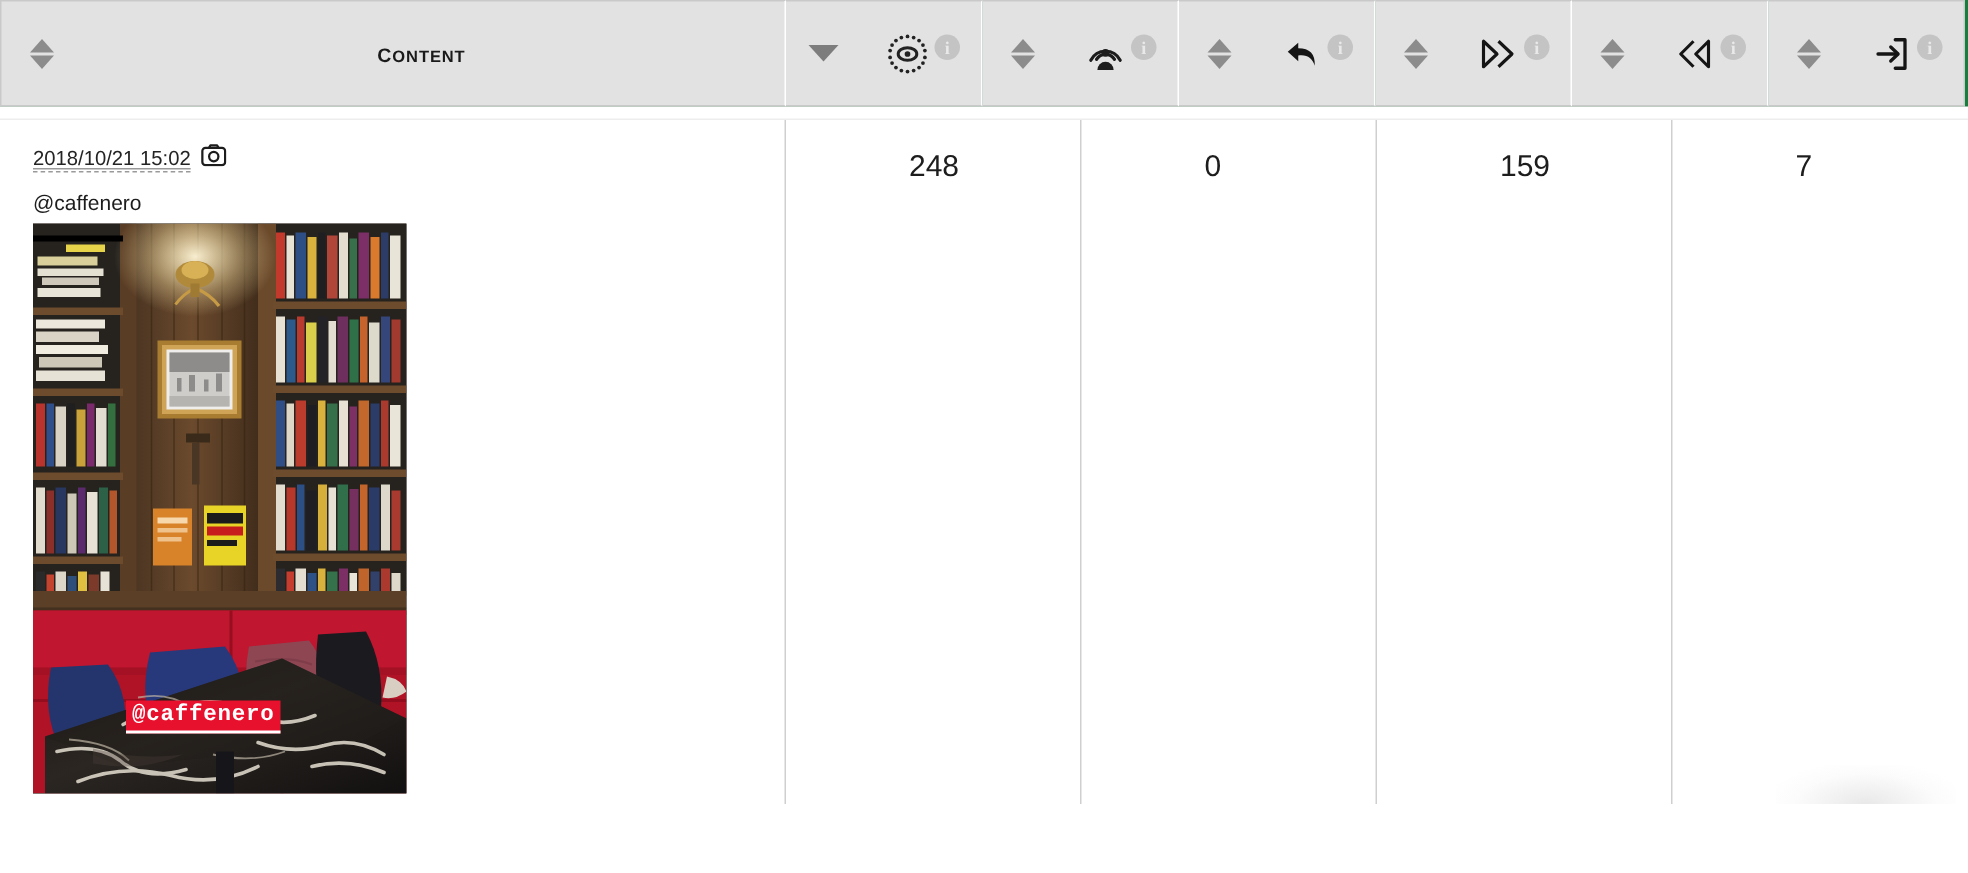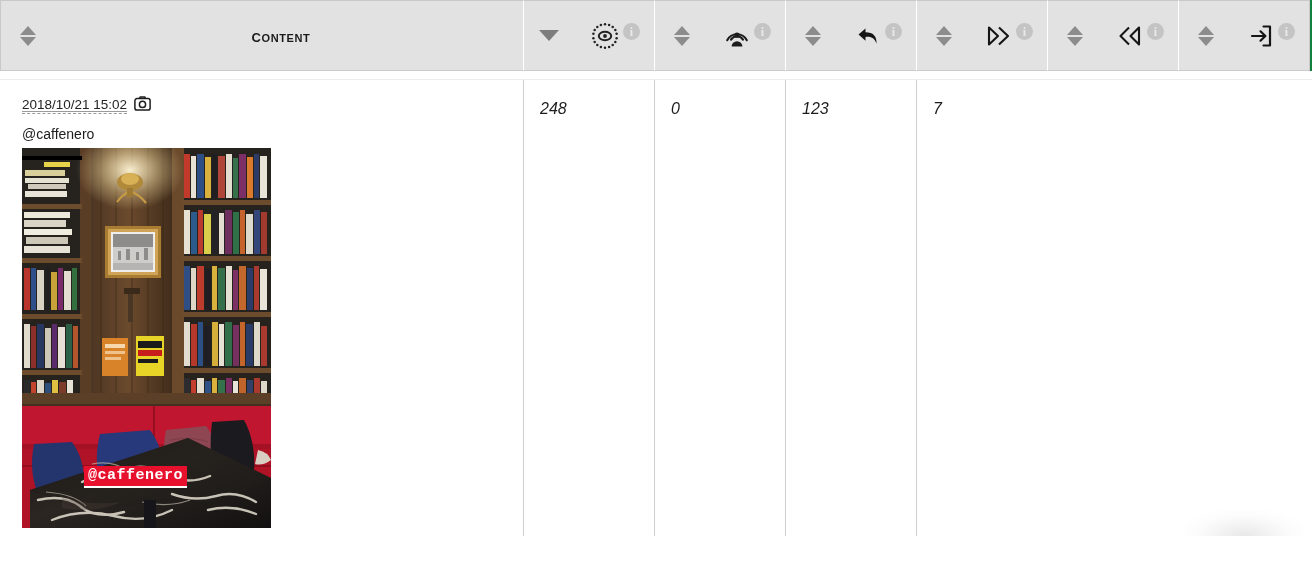--- a/index.html
+++ b/index.html
@@ -142,41 +142,41 @@
     height: 458px;
   }
 
   .row {
     position: relative;
     width: 1312px;
     height: 458px;
     border-top: 1px solid #ededed;
     box-sizing: border-box;
     display: flex;
+    justify-content: space-between;
   }
 
   .cell {
     position: relative;
     box-sizing: border-box;
     height: 456px;
     border-right: 1px solid #cfcfcf;
   }
   .cell.content-cell {
     width: 524px;
     flex: 0 0 524px;
     border-right: 1px solid #cfcfcf;
     padding: 16px 0 0 22px;
   }
   .cell.metric-cell {
     width: 131px;
     flex: 0 0 131px;
     padding: 20px 0 0 16px;
-    font-size: 16px;
+    font-size: 20px;
     color: #1d1d1d;
-    font-style: italic;
   }
   .cell.metric-cell:last-child { border-right: none; }
 
   
   .post-date-line {
     display: flex;
     align-items: center;
     gap: 7px;
     margin-bottom: 11px;
   }
@@ -634,21 +634,21 @@
 
             <path d="M40 350 q30 8 60 4 q-28 12 -60 6 z" fill="#4a4038" opacity="0.35"></path>
           </svg>
 
           <div class="watermark">@caffenero</div>
         </div>
       </div>
 
       <div class="cell metric-cell">248</div>
       <div class="cell metric-cell">0</div>
-      <div class="cell metric-cell">123</div>
+      <div class="cell metric-cell">159</div>
       <div class="cell metric-cell">7</div>
 
     </div>
   </div>
 
   <div class="bottom-fade"></div>
 
 </div>
 
 </body></html>

